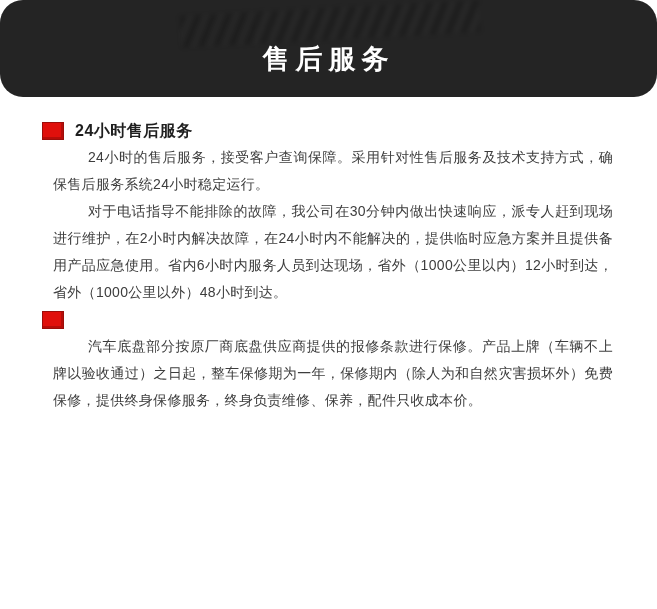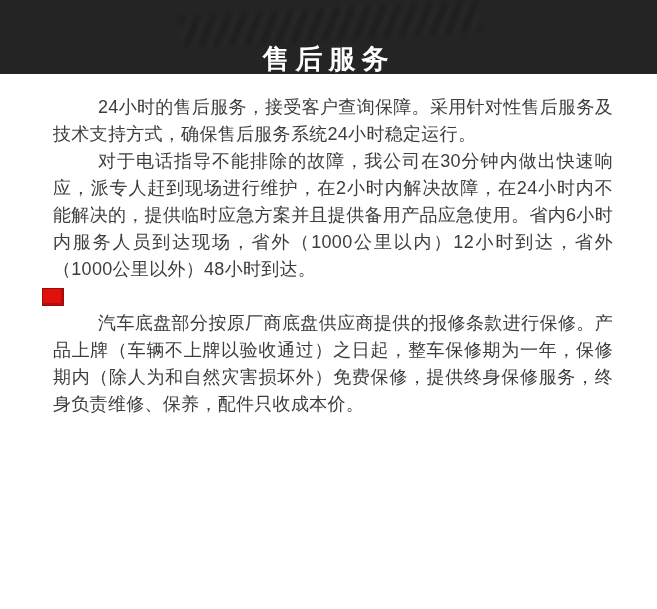--- a/index.html
+++ b/index.html
@@ -12,24 +12,25 @@
   }
   .page {
     width: 657px;
     height: 609px;
     background: #ffffff;
     position: relative;
     box-sizing: border-box;
   }
   
   .banner {
-    height: 74px;
+    height: 97px;
     background: #242424;
     position: relative;
     overflow: hidden;
+    border-radius: 23px;
   }
   .banner-smudge {
     position: absolute;
     left: 180px;
     top: 8px;
     width: 300px;
     height: 32px;
     background: repeating-linear-gradient(
       115deg,
       rgba(0,0,0,0.45) 0 7px,
@@ -75,40 +76,44 @@
     margin: 0;
     font-size: 16px;
     font-weight: bold;
     color: #1f1f1f;
     line-height: 20px;
     letter-spacing: 0.5px;
   }
   .para {
     margin: 0;
     text-indent: 2.5em;
-    font-size: 18px;
+    font-size: 14px;
     line-height: 27px;
     color: #3d3d3d;
     text-align: justify;
     letter-spacing: 0.3px;
   }
 </style>
 </head>
 <body>
 
 <div class="page">
 
   <header class="banner">
     <div class="banner-smudge"></div>
     <h1 class="banner-title">售后服务</h1>
   </header>
 
   <main class="content">
 
     <section class="sec">
+      <div class="sec-head">
+        <span class="bullet"></span>
+        <h2 class="sec-title">24小时售后服务</h2>
+      </div>
       <p class="para">24小时的售后服务，接受客户查询保障。采用针对性售后服务及技术支持方式，确保售后服务系统24小时稳定运行。</p>
     </section>
 
     <section class="sec">
     </section>
 
     <section class="sec">
       <p class="para">对于电话指导不能排除的故障，我公司在30分钟内做出快速响应，派专人赶到现场进行维护，在2小时内解决故障，在24小时内不能解决的，提供临时应急方案并且提供备用产品应急使用。省内6小时内服务人员到达现场，省外（1000公里以内）12小时到达，省外（1000公里以外）48小时到达。</p>
     </section>
 

